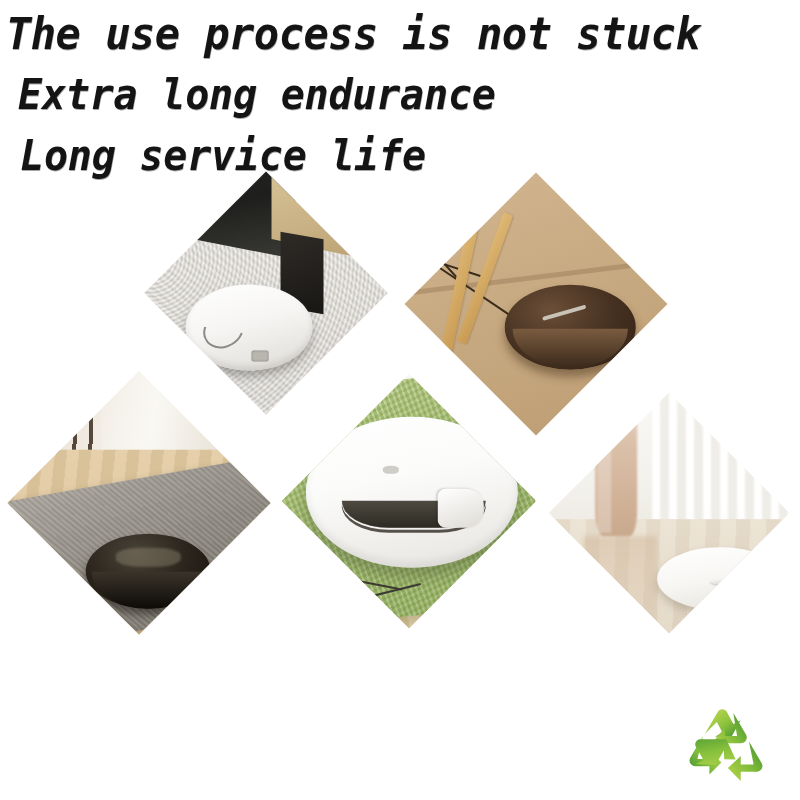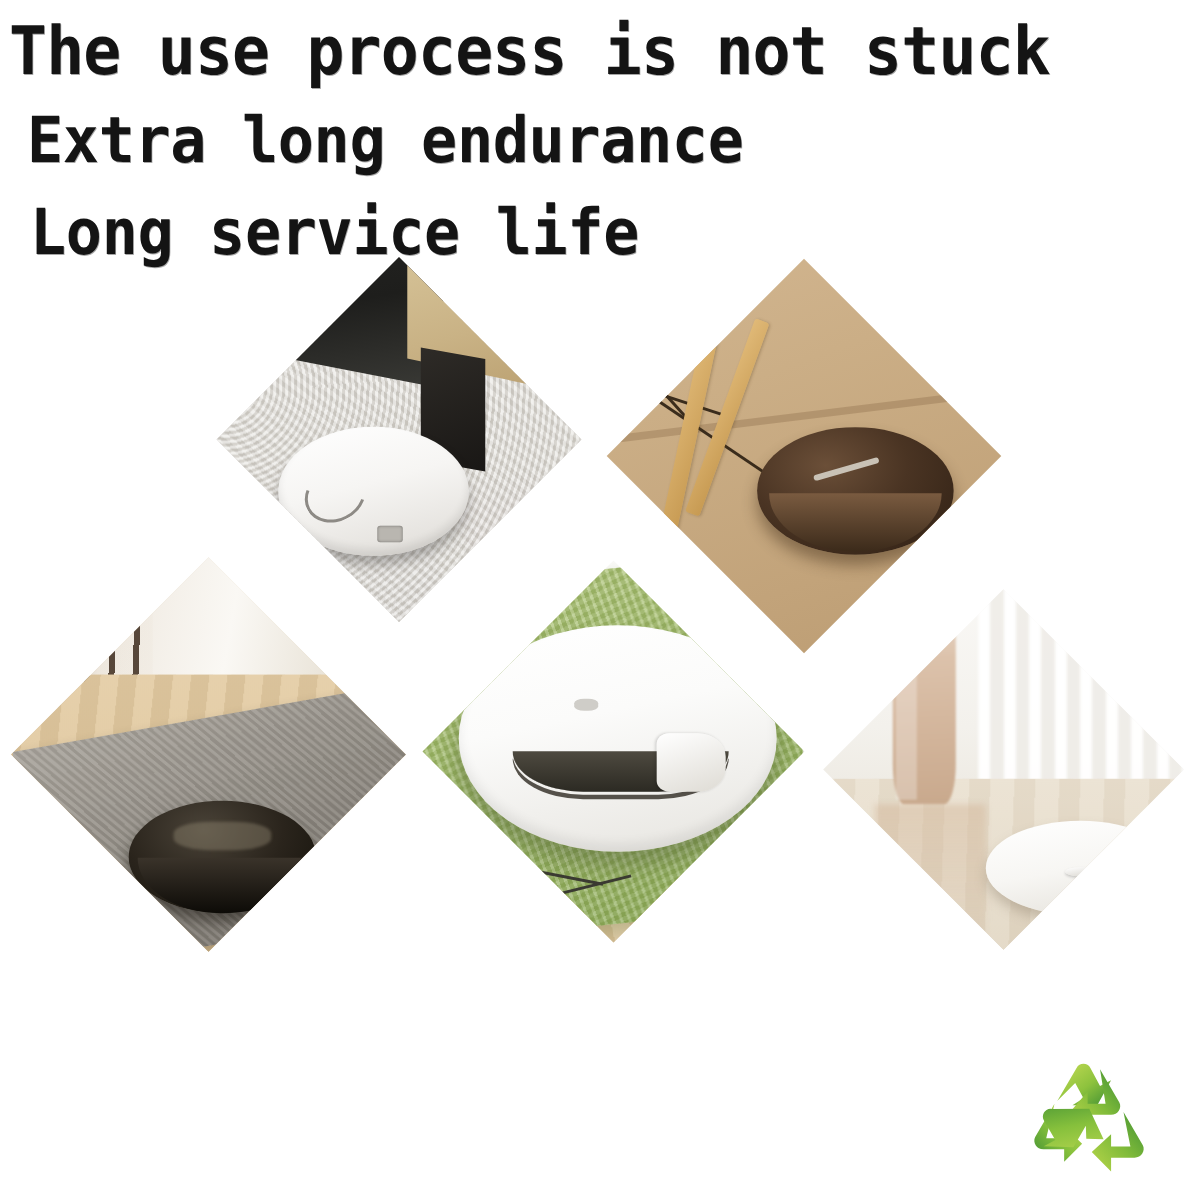--- a/index.html
+++ b/index.html
@@ -408,21 +408,21 @@
   .recycle-wrap {
     position: absolute;
     left: 676px;
     top: 700px;
     width: 100px;
     height: 92px;
   }
   .recycle-wrap svg { display: block; width: 100%; height: 100%; }
 
   
-  .nosel { user-select: none; }
+  .nosel { user-select: none; font-style: italic; }
 </style>
 </head>
 <body style="background: rgb(255, 255, 255);">
 
 <div class="headline-block nosel">
   <div class="headline headline-1" style="color: rgb(20, 20, 20);">The use process is not stuck</div>
   <div class="headline headline-2" style="color: rgb(20, 20, 20);">Extra long endurance</div>
   <div class="headline headline-3" style="color: rgb(20, 20, 20);">Long service life</div>
 </div>
 

